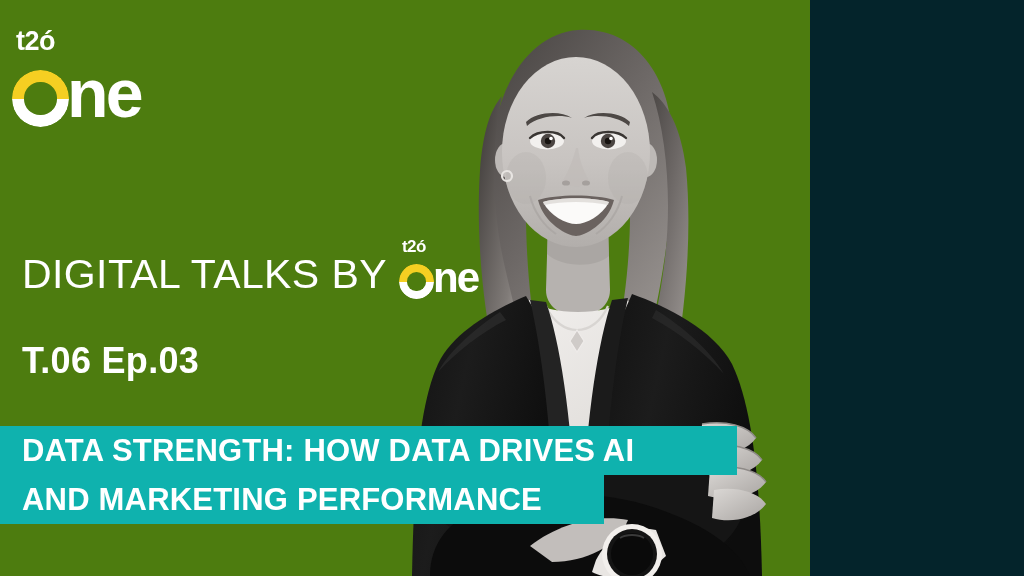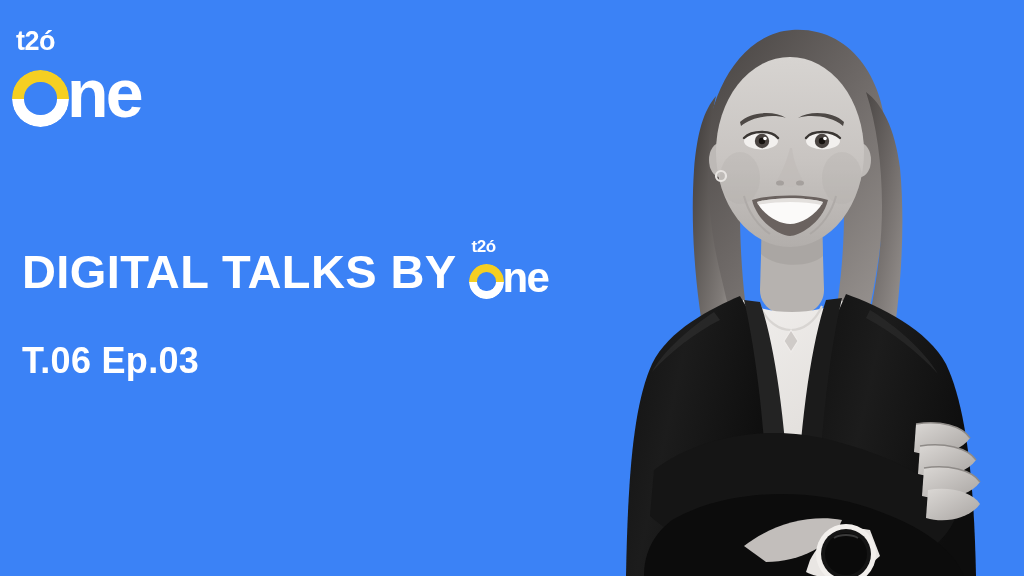--- a/index.html
+++ b/index.html
@@ -2,24 +2,24 @@
 <html><head>
 <meta charset="utf-8">
 <style>
   html, body {
     margin: 0;
     padding: 0;
     background: #04242b;
   }
   #stage {
     position: relative;
-    width: 1024px;
+    width: 810px;
     height: 576px;
     overflow: hidden;
-    background: #3b82f6;
+    background: #4d7c0f;
     font-family: "Liberation Sans", sans-serif;
     -webkit-font-smoothing: antialiased;
   }
 
   
   #corner-logo {
     position: absolute;
     left: 12px;
     top: 28px;
     width: 160px;
@@ -99,22 +99,22 @@
     top: 238px;
     width: 600px;
   }
   #title-line {
     display: flex;
     align-items: flex-end;
     white-space: nowrap;
   }
   #title-text {
     color: #ffffff;
-    font-size: 47px;
-    font-weight: 700;
+    font-size: 41px;
+    font-weight: 400;
     letter-spacing: 0.4px;
     line-height: 1;
   }
   #inline-logo {
     position: relative;
     margin-left: 12px;
     margin-bottom: -4px;
   }
   #inline-logo .logo-t2o { font-size: 17px; margin-left: 3px; }
   #inline-logo .logo-word { margin-top: 1px; }
@@ -339,14 +339,18 @@
             <span class="ohalf-bot"></span>
           </span>
           <span class="logo-ne">ne</span>
           <span class="logo-arrow"></span>
         </span>
       </span>
     </div>
     <div id="episode">T.06 Ep.03</div>
   </div>
 
+  <div id="banner">
+    <div class="banner-row" id="banner-row-1">DATA STRENGTH: HOW DATA DRIVES AI</div>
+    <div class="banner-row" id="banner-row-2">AND MARKETING PERFORMANCE</div>
+  </div>
 
 </div>
 
 </body></html>

